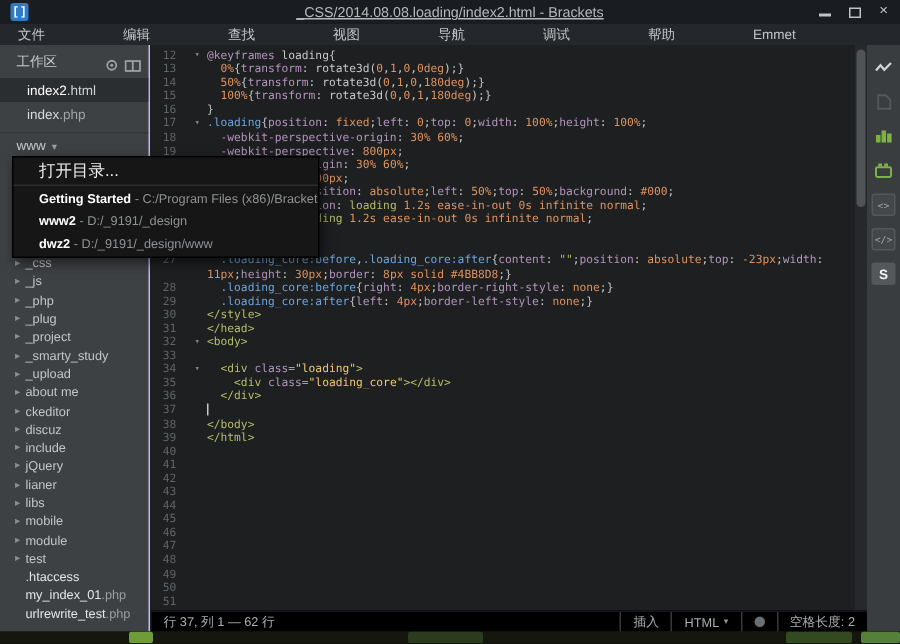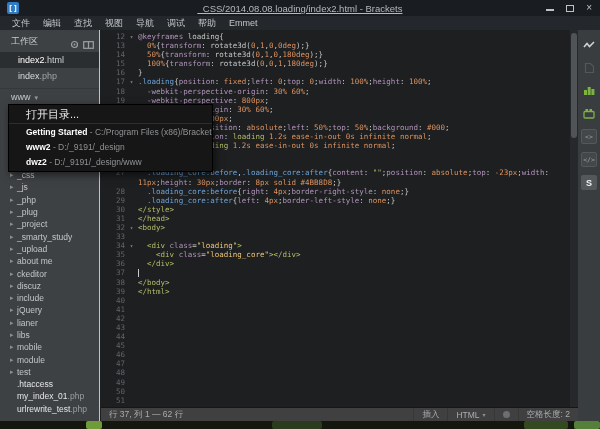--- a/index.html
+++ b/index.html
@@ -9,21 +9,21 @@
   .titlebar{position:absolute;left:0;top:0;width:600px;height:16px;background:#191c20;}
   .app-icon{position:absolute;left:7px;top:2px;width:12px;height:12px;background:#2f7cc4;
             border-radius:2px;color:#fff;font-size:8px;line-height:12px;text-align:center;font-weight:bold;}
   .title{position:absolute;left:0;right:0;top:3px;text-align:center;font-size:9.5px;color:#b6b9bc;text-decoration:underline;}
   .win-controls{position:absolute;right:8px;top:0;height:16px;display:flex;gap:12px;align-items:center;}
   .wc-min{width:8px;height:2px;background:#c0c3c5;margin-top:4px;}
   .wc-max{width:8px;height:7px;border:1px solid #c0c3c5;box-sizing:border-box;}
   .wc-close{color:#c0c3c5;font-size:10px;line-height:10px;}
   
   .menubar{position:absolute;left:0;top:16px;width:600px;height:14px;background:#24272b;
-           display:flex;align-items:center;padding-left:12px;box-sizing:border-box;}
+           display:flex;align-items:center;padding-left:12px;box-sizing:border-box;gap:39px;}
   .mitem{color:#c3c6c9;font-size:9px;margin-right:13px;white-space:nowrap;}
   
   .sidebar{position:absolute;left:0;top:30px;width:100px;height:391px;background:#3e4144;
            border-right:1px solid #c4b5fd;box-sizing:border-box;overflow:hidden;}
   .ws-title{position:absolute;left:11px;top:5px;font-size:9px;color:#c9ccce;}
   .ws-icons{position:absolute;right:5px;top:5px;display:flex;gap:4px;align-items:center;}
   .ws-files{position:absolute;left:0;top:22px;width:100%;}
   .wsfile{height:16px;line-height:16px;padding-left:18px;font-size:9px;color:#d8dadc;cursor:default;}
   .wsfile.sel{background:#2b2e31;color:#ffffff;}
   .fext{color:#9fa3a6;} .wsfile.sel .fext{color:#cfd2d4;}
@@ -33,37 +33,37 @@
   .tree{position:absolute;left:0;top:139px;width:100%;}
   .titem{height:12.3px;display:flex;align-items:center;padding-left:10px;font-size:8.5px;color:#c3c6c8;white-space:nowrap;}
   .tarrow{color:#8b8e90;width:7px;font-size:7px;flex:none;}
   .titem .text2{color:#9b9ea1;}
   .titem.tfile .tname{color:#e4e6e7;}
   
   .editor{position:absolute;left:101px;top:30px;width:469px;height:377px;background:#1d1f21;
           padding-top:2px;box-sizing:border-box;overflow:hidden;}
   .crow{display:flex;height:9.1px;font-family:"DejaVu Sans Mono","Liberation Mono",monospace;
         font-size:7.5px;line-height:9.1px;white-space:pre;}
-  .gut{width:24px;text-align:right;color:#606568;flex:none;}
+  .gut{width:24px;text-align:center;color:#606568;flex:none;}
   .fold{width:13px;text-align:center;color:#7d8184;font-size:6px;line-height:9.1px;flex:none;}
   .ctext{flex:1;overflow:hidden;}
   .tk-w{color:#c5c8c6;} .tk-p{color:#b294bb;} .tk-o{color:#de935f;}
   .tk-b{color:#6ea3d8;} .tk-g{color:#b5bd68;} .tk-y{color:#f0c674;}
   .cursor{display:inline-block;width:1px;height:8px;background:#c8cacc;vertical-align:middle;}
   
   .vscroll{position:absolute;left:570px;top:30px;width:8px;height:377px;background:#26282b;}
   .vthumb{position:absolute;left:1px;top:3px;width:6px;height:105px;background:#505457;border-radius:3px;}
   .extbar{position:absolute;left:578px;top:30px;width:22px;height:391px;background:#3a3d40;
           display:flex;flex-direction:column;align-items:center;padding-top:7px;gap:8px;box-sizing:border-box;}
   .eicon{width:16px;height:15px;display:flex;align-items:center;justify-content:center;flex:none;}
   .eicon.box{background:#44474a;border:1px solid #55585b;border-radius:2px;color:#9ea1a4;
              font-size:6.5px;font-family:"DejaVu Sans Mono",monospace;box-sizing:border-box;}
   .eicon.sbox{background:#54585b;border-radius:2px;color:#f2f3f4;font-weight:bold;font-size:9px;}
   
-  .statusbar{position:absolute;left:101px;top:407px;width:477px;height:14px;background:#404040;
+  .statusbar{position:absolute;left:101px;top:407px;width:477px;height:14px;background:#000000;
              border-top:1px solid #141618;display:flex;align-items:center;font-size:8.5px;
              color:#a9adb0;box-sizing:border-box;}
   .sb-left{padding-left:8px;flex:1;white-space:nowrap;}
   .sb-right{display:flex;align-items:center;height:100%;}
   .sb-seg{padding:0 8px;border-left:1px solid #35383b;height:100%;display:flex;align-items:center;gap:3px;white-space:nowrap;}
   .sb-dot{width:7px;height:7px;border-radius:50%;background:#6b6f72;}
   .sb-caret{font-size:6px;color:#8e9194;}
   
   .desktop{position:absolute;left:0;top:421px;width:600px;height:8px;background:#15170f;overflow:hidden;}
   .blob{position:absolute;top:0;height:8px;border-radius:2px;}

